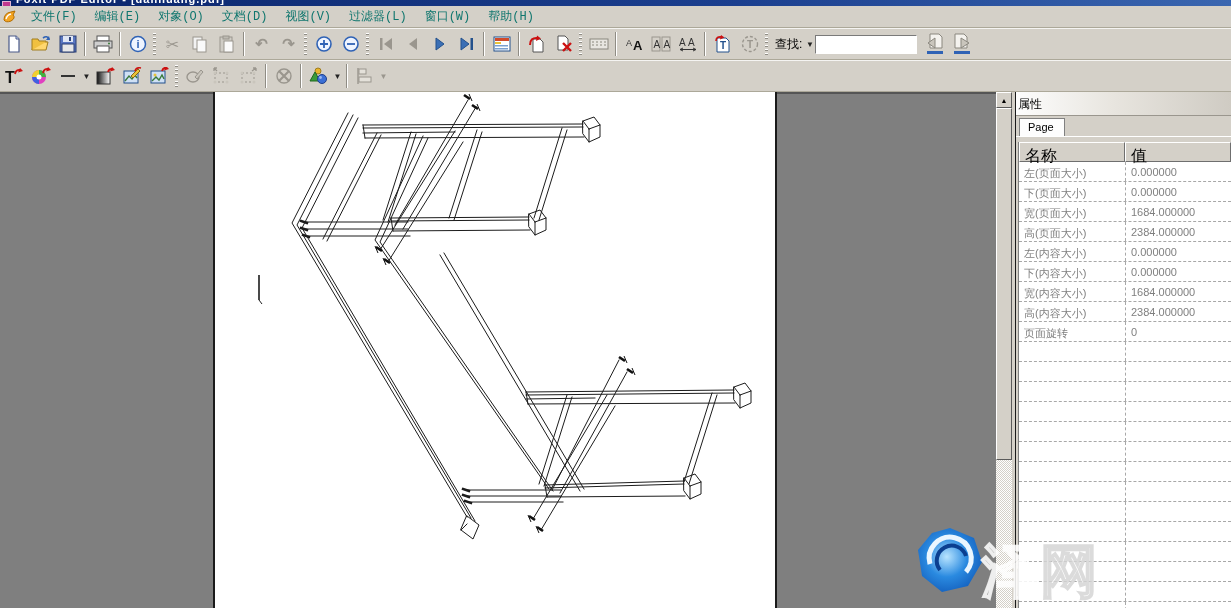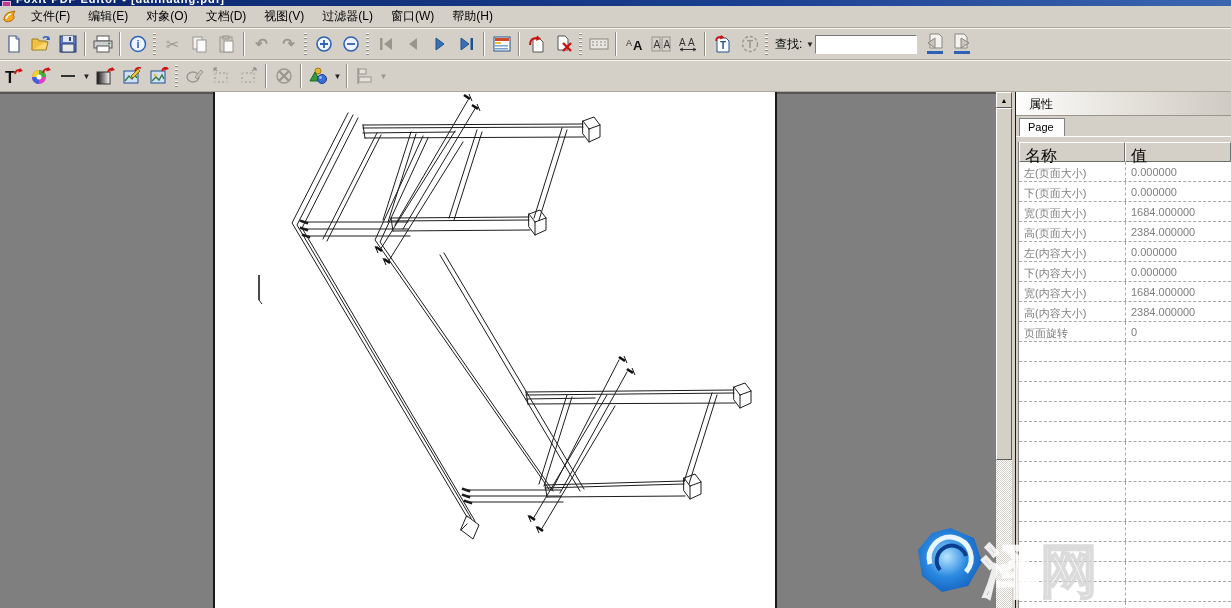--- a/index.html
+++ b/index.html
@@ -7,21 +7,21 @@
     font-family:"Liberation Sans", sans-serif; background:#d4d0c8; }
   .titlebar { position:absolute; left:0; top:0; width:1231px; height:6px;
     background:linear-gradient(90deg,#0a246a 0%,#1b3f8f 60%,#3a66b0 100%); overflow:hidden; }
   .titlebar .ticon { position:absolute; left:2px; top:1px; width:9px; height:8px;
     background:#c0388f; border:1px solid #e2b6d4; }
   .titlebar .ttext { position:absolute; left:16px; top:-7px; color:#fff; font-weight:bold;
     font-size:11px; white-space:nowrap; letter-spacing:1px; }
   .menubar { position:absolute; left:0; top:6px; width:1231px; height:22px;
     background:#d4d0c8; display:flex; align-items:center; border-bottom:1px solid #aca899; }
   .menu-appicon { width:16px; height:16px; margin:0 4px 0 2px; }
-  .menu-item { padding:2px 9px; font-size:12px; color:#000000; cursor:default; }
+  .menu-item { padding:2px 9px; font-size:12px; color:#0f766e; cursor:default;font-family:Liberation Mono, monospace; }
   .toolbar { position:absolute; left:0; width:1231px; height:32px; background:#d4d0c8;
     display:flex; align-items:center; border-top:1px solid #f5f4f2; border-bottom:1px solid #aca899; }
   #toolbar1 { top:28px; } #toolbar2 { top:60px; }
   .tb-handle { width:3px; height:22px; margin:0 3px 0 2px;
     background:repeating-linear-gradient(180deg,#fff 0 1px,#8f8c84 1px 2px,#d4d0c8 2px 4px); }
   .tb-sep { width:2px; height:24px; margin:0 3px; border-left:1px solid #8f8c84; border-right:1px solid #fff; }
   .tb-btn { width:27px; height:26px; display:flex; align-items:center; justify-content:center; }
   .tb-dd { width:11px; height:26px; display:flex; align-items:center; justify-content:center;
     font-size:8px; color:#222; }
   .tb-dd.dis { color:#9a968e; }
@@ -39,21 +39,21 @@
     background:repeating-conic-gradient(#fff 0 25%,#d4d0c8 0 50%) 0 0/2px 2px; }
   .sb-btn { position:absolute; left:0; width:16px; height:16px; background:#d4d0c8;
     border:1px solid; border-color:#fff #5a5a5a #5a5a5a #fff; font-size:7px; color:#000;
     display:flex; align-items:center; justify-content:center; }
   .sb-thumb { position:absolute; left:0; top:16px; width:16px; height:352px; background:#d4d0c8;
     border:1px solid; border-color:#fff #5a5a5a #5a5a5a #fff; }
   
   .panel { position:absolute; left:1015px; top:92px; width:216px; height:516px;
     background:#d4d0c8; border-left:1px solid #1a1a1a; }
   .panel-title { height:24px; background:linear-gradient(90deg,#fdfdfd 0%,#e8e5df 45%,#cfcbc3 100%);
-    font-size:12px; color:#000; padding:4px 0 0 13px; border-bottom:1px solid #9a968e; }
+    font-size:12px; color:#000; padding:4px 0 0 2px; border-bottom:1px solid #9a968e; }
   .panel-tabs { height:21px; display:flex; align-items:flex-end; padding-left:3px;
     border-bottom:1px solid #fff; background:#d4d0c8;text-align:center; }
   .panel-tab { background:#fdfdfd; border:1px solid #808080; border-bottom:none;
     font-size:11px; padding:2px 10px 3px 8px; }
   .ptable { position:absolute; left:2px; right:0; top:50px; bottom:0; background:#fff; overflow:hidden;
     border-left:1px solid #808080; }
   .phead { display:flex; height:20px; }
   .phead span { background:#d4d0c8; border:1px solid; border-color:#fff #6f6f6f #6f6f6f #fff;
     font-size:16px; padding:3px 0 0 5px; color:#000; }
   .phead .c1 { width:106px; } .phead .c2 { flex:1; }

